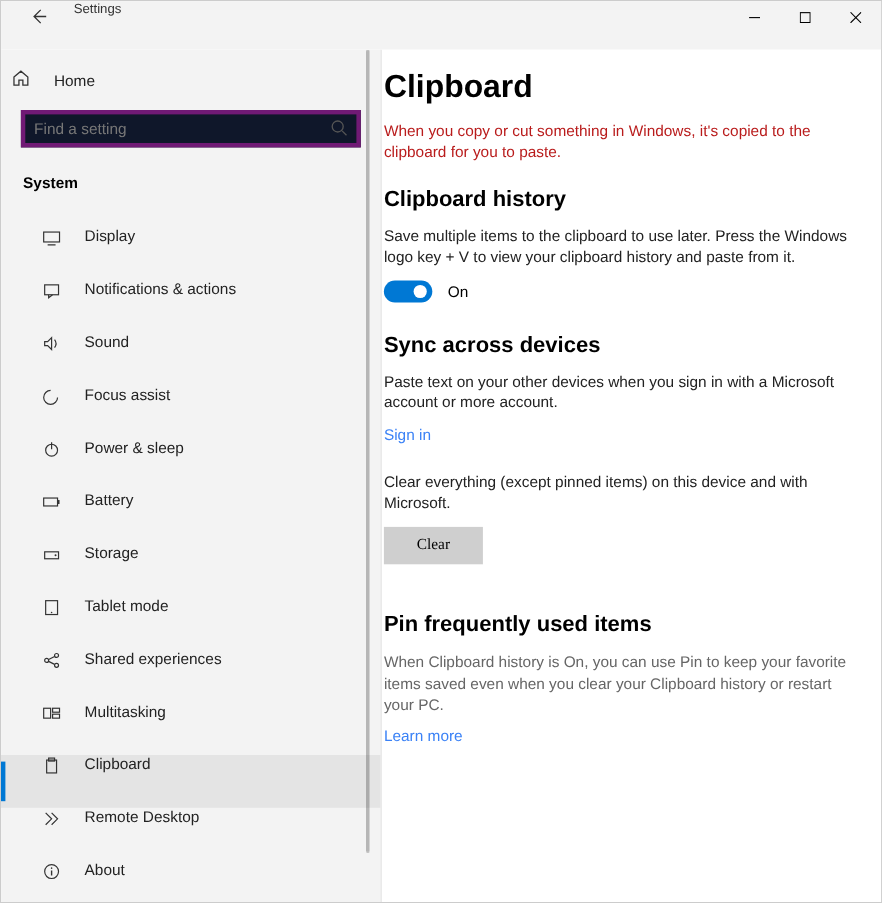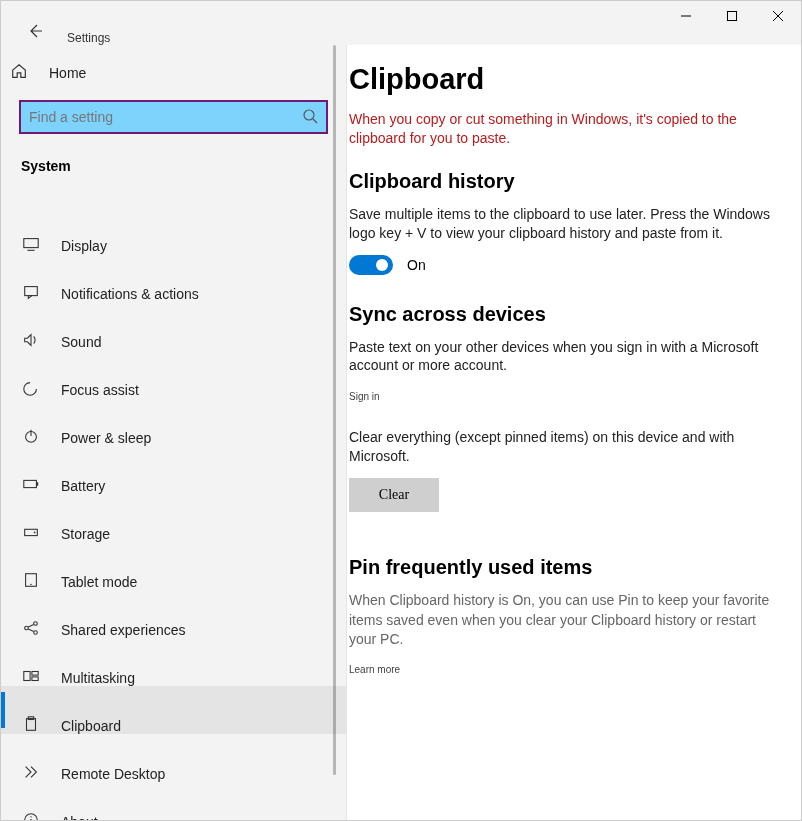--- a/index.html
+++ b/index.html
@@ -24,21 +24,21 @@
   .titlebar {
     height: 44px;
     display: flex;
     align-items: flex-start;
     background: #f3f3f3;
     position: relative;
   }
   .titlebar-left {
     width: 346px;
     display: flex;
-    align-items: flex-end;
+    align-items: flex-start;
     height: 44px;
     padding-left: 20px;
   }
   .back-btn {
     width: 28px; height: 28px;
     display: flex; align-items: center; justify-content: center;
     cursor: pointer;
   }
   .title-text {
     font-size: 12px;
@@ -81,22 +81,22 @@
   }
   .home-row .icon { width: 20px; text-align: center; }
   .home-row .label { margin-left: 20px; font-size: 14px; color: #222; }
 
   .search-wrap {
     padding: 6px 18px 10px 18px;
   }
   .search-box {
     width: 100%;
     height: 34px;
-    border: 2px solid #701a75;
-    background: #7dd3fc;
+    border: 4px solid #701a75;
+    background: #0f172a;
     display: flex;
     align-items: center;
     padding: 0 8px;
   }
   .search-input {
     flex: 1;
     border: none;
     outline: none;
     font-size: 14px;
     background: transparent;
@@ -111,23 +111,23 @@
     padding: 14px 20px 6px 20px;
     color: #000;
   }
 
   .nav-list {
     margin-top: 26px;
     overflow-y: auto;
   }
   .nav-item {
     display: flex;
-    align-items: flex-end;
+    align-items: flex-start;
     height: 48px;
-    padding-left: 20px;
+    padding-left: 36px;
     cursor: pointer;
     position: relative;
   }
   .nav-item .icon {
     width: 20px; height: 20px;
     display: flex; align-items: center; justify-content: center;
     color: #444;
   }
   .nav-item .label {
     margin-left: 20px;
@@ -209,22 +209,22 @@
     background: #fff;
     border-radius: 50%;
     position: absolute;
     top: 4px; right: 5px;
   }
   .toggle-label {
     margin-left: 14px;
     font-size: 14px;
   }
   .link {
-    color: #404040;
-    font-size: 10px;
+    color: #3b82f6;
+    font-size: 14px;
     cursor: pointer;
     display: inline-block;
     margin-bottom: 26px;
   }
   .btn {
     display: inline-block;
     min-width: 90px;
     height: 34px;
     line-height: 34px;
     text-align: center;

